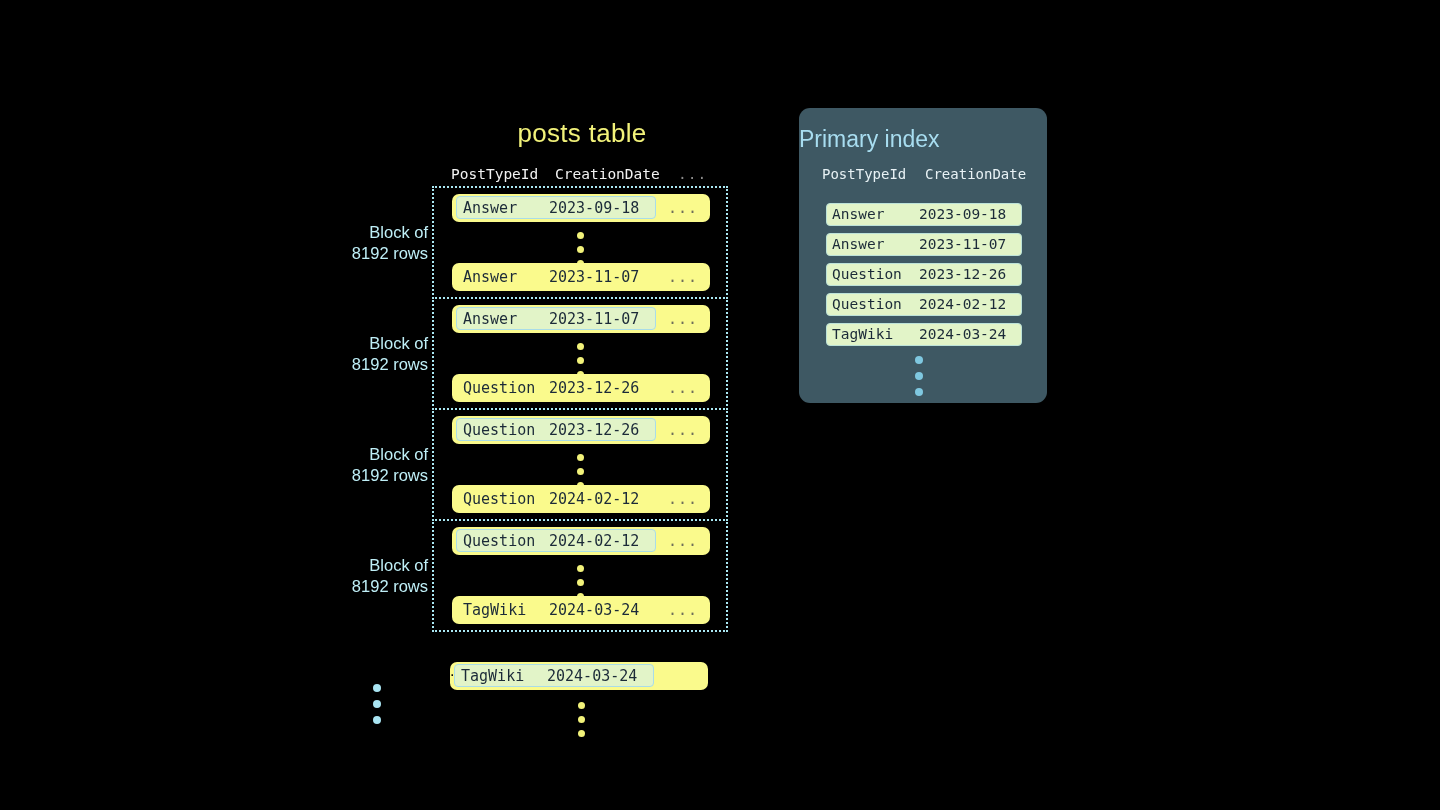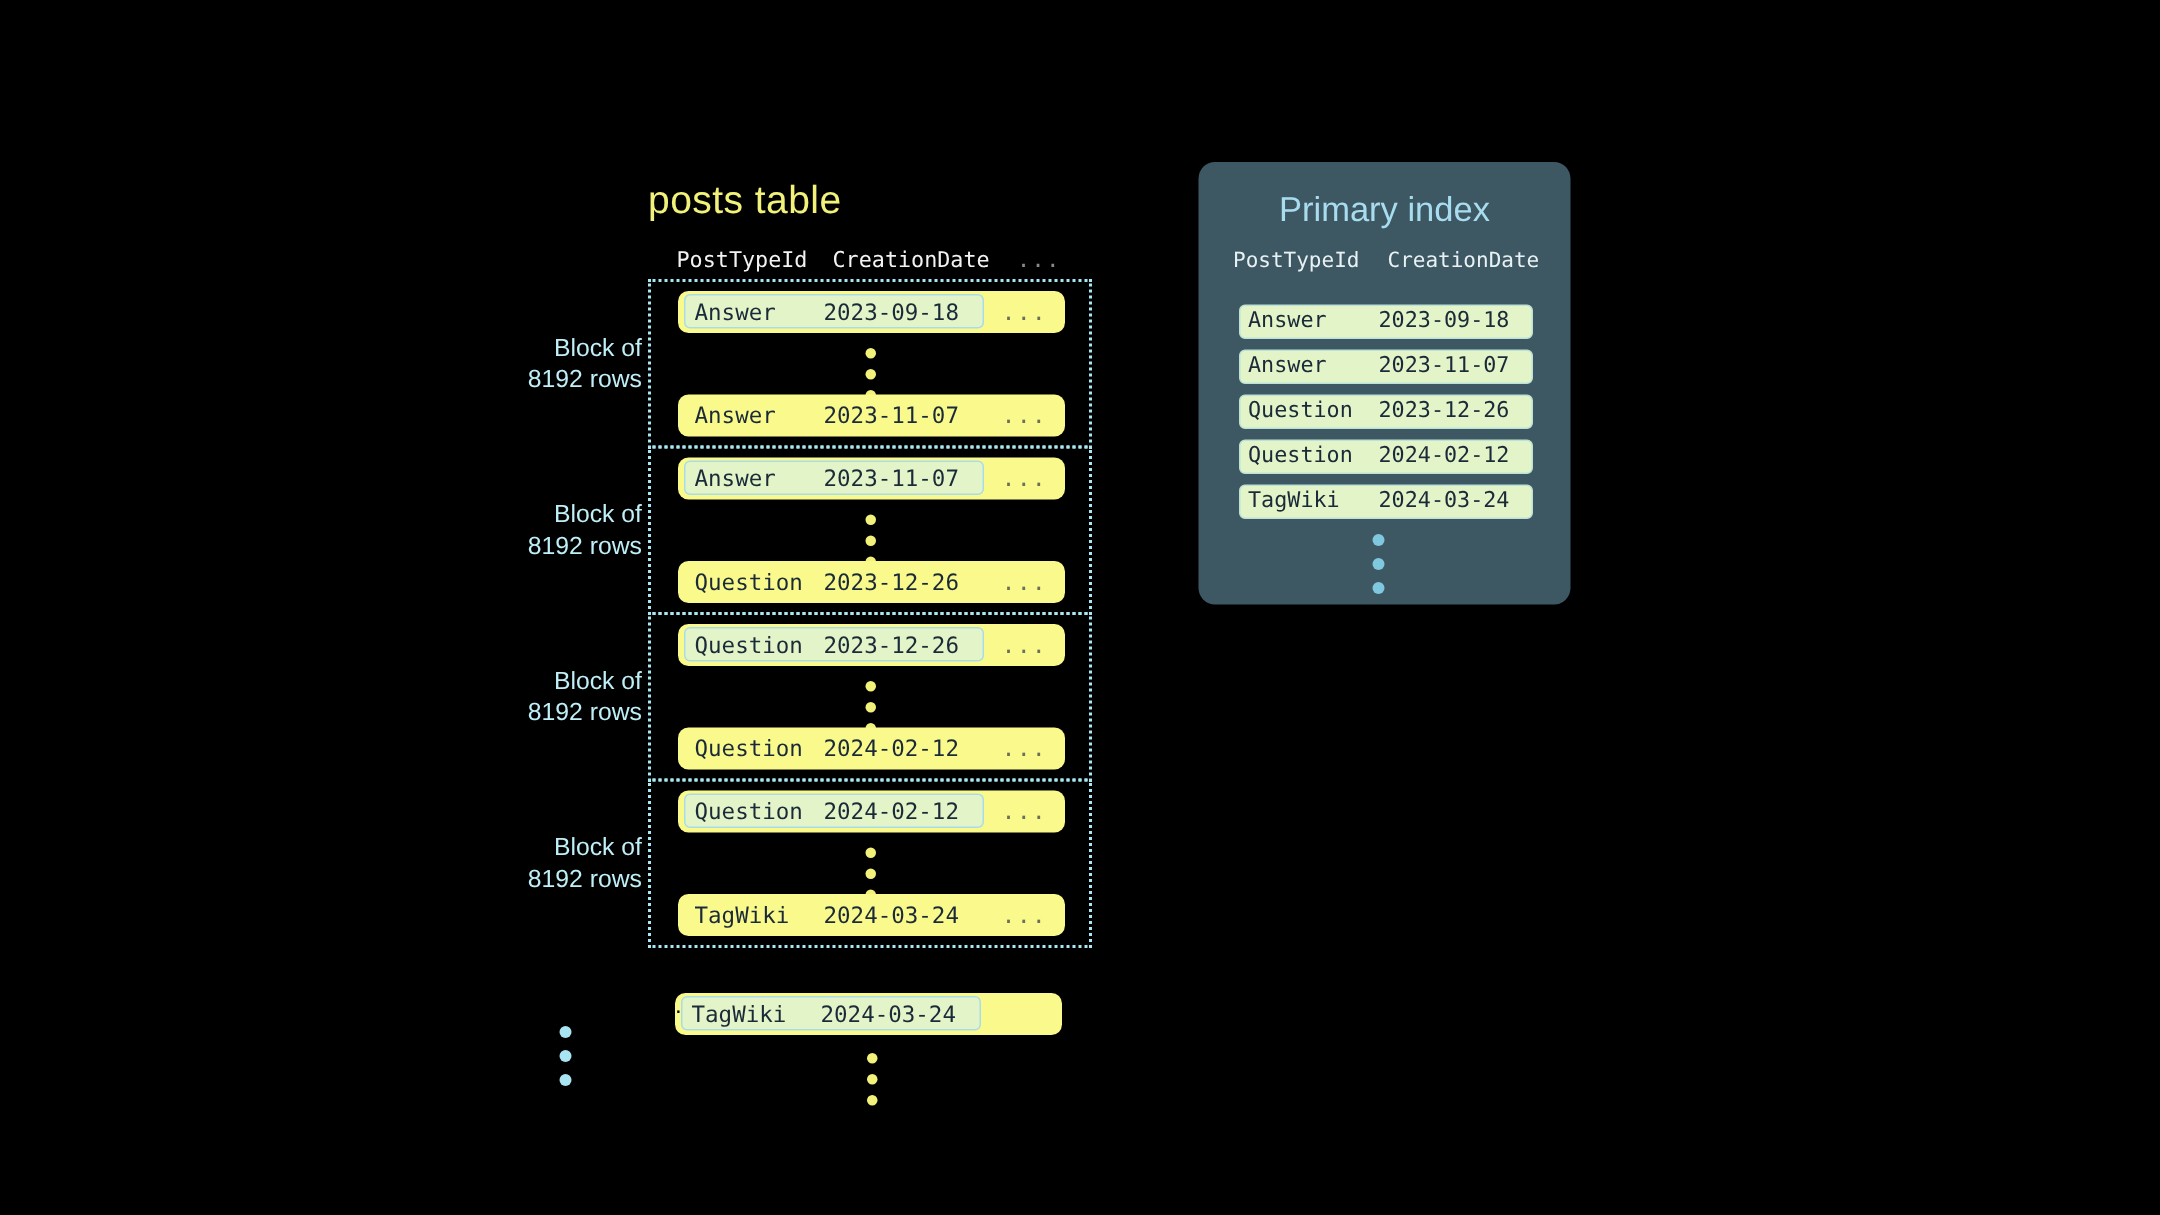--- a/index.html
+++ b/index.html
@@ -10,21 +10,21 @@
     overflow:hidden;
     position:relative;
   }
   .stage{position:absolute;left:0;top:0;width:1440px;height:810px;}
 
   
   #posts-table{position:absolute;left:332px;top:118px;width:400px;}
 
   .table-title{
     position:absolute;left:100px;top:0;width:300px;
-    text-align:left;
+    text-align:center;
     color:#F2F27A;
     font-size:26px;
     letter-spacing:.3px;
     white-space:nowrap;
   }
 
   .col-headers{
     position:absolute;left:100px;top:48px;width:300px;height:20px;
     font-family:"DejaVu Sans Mono", monospace;
     font-size:14.5px;
@@ -135,21 +135,21 @@
 
   
   #primary-index{
     position:absolute;left:799px;top:108px;
     width:248px;height:295px;
     background:#3E5863;
     border-radius:11px;
   }
   .idx-title{
     position:absolute;left:0;top:18px;width:248px;
-    text-align:center;color:#A8DDF0;font-size:23px;white-space:nowrap;
+    color:#A8DDF0;font-size:23px;white-space:nowrap;
   }
   .idx-headers{
     position:absolute;left:0;top:58px;width:248px;height:20px;
     font-family:"DejaVu Sans Mono", monospace;font-size:14px;color:#E8F2F5;
   }
   .idx-headers .c1{position:absolute;left:23px;top:0;}
   .idx-headers .c2{position:absolute;left:126px;top:0;}
   .idx-rows{position:absolute;left:27px;top:95px;width:196px;}
   .idx-row{
     position:relative;

